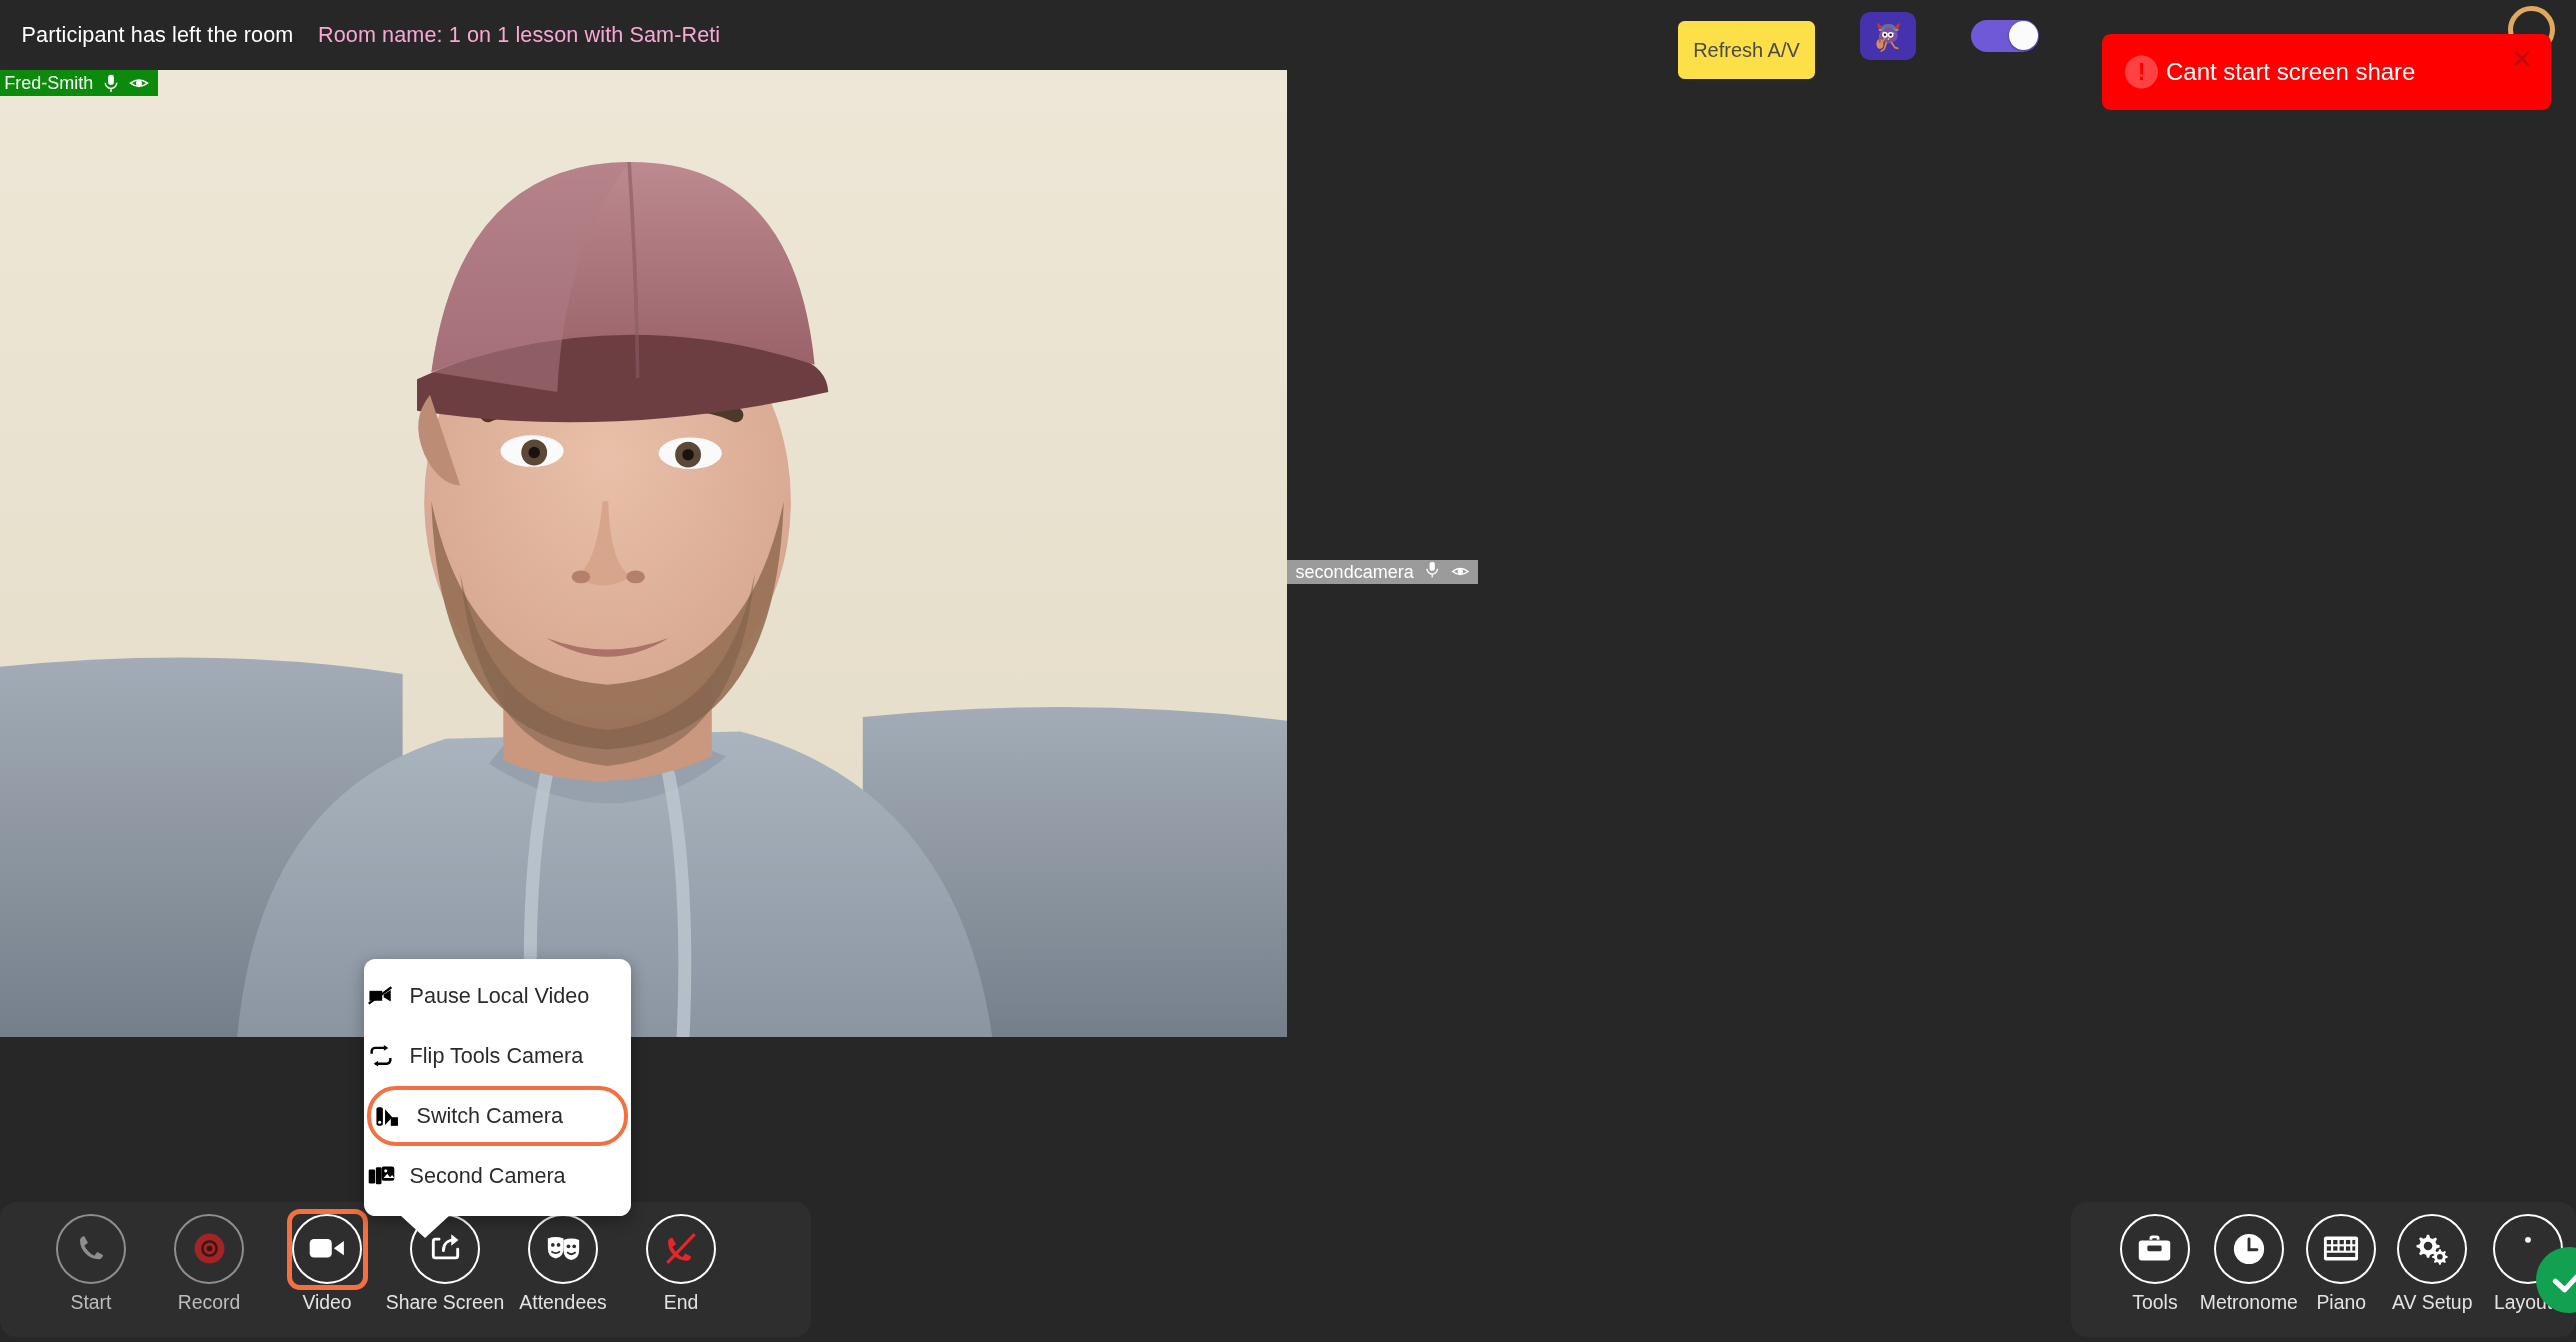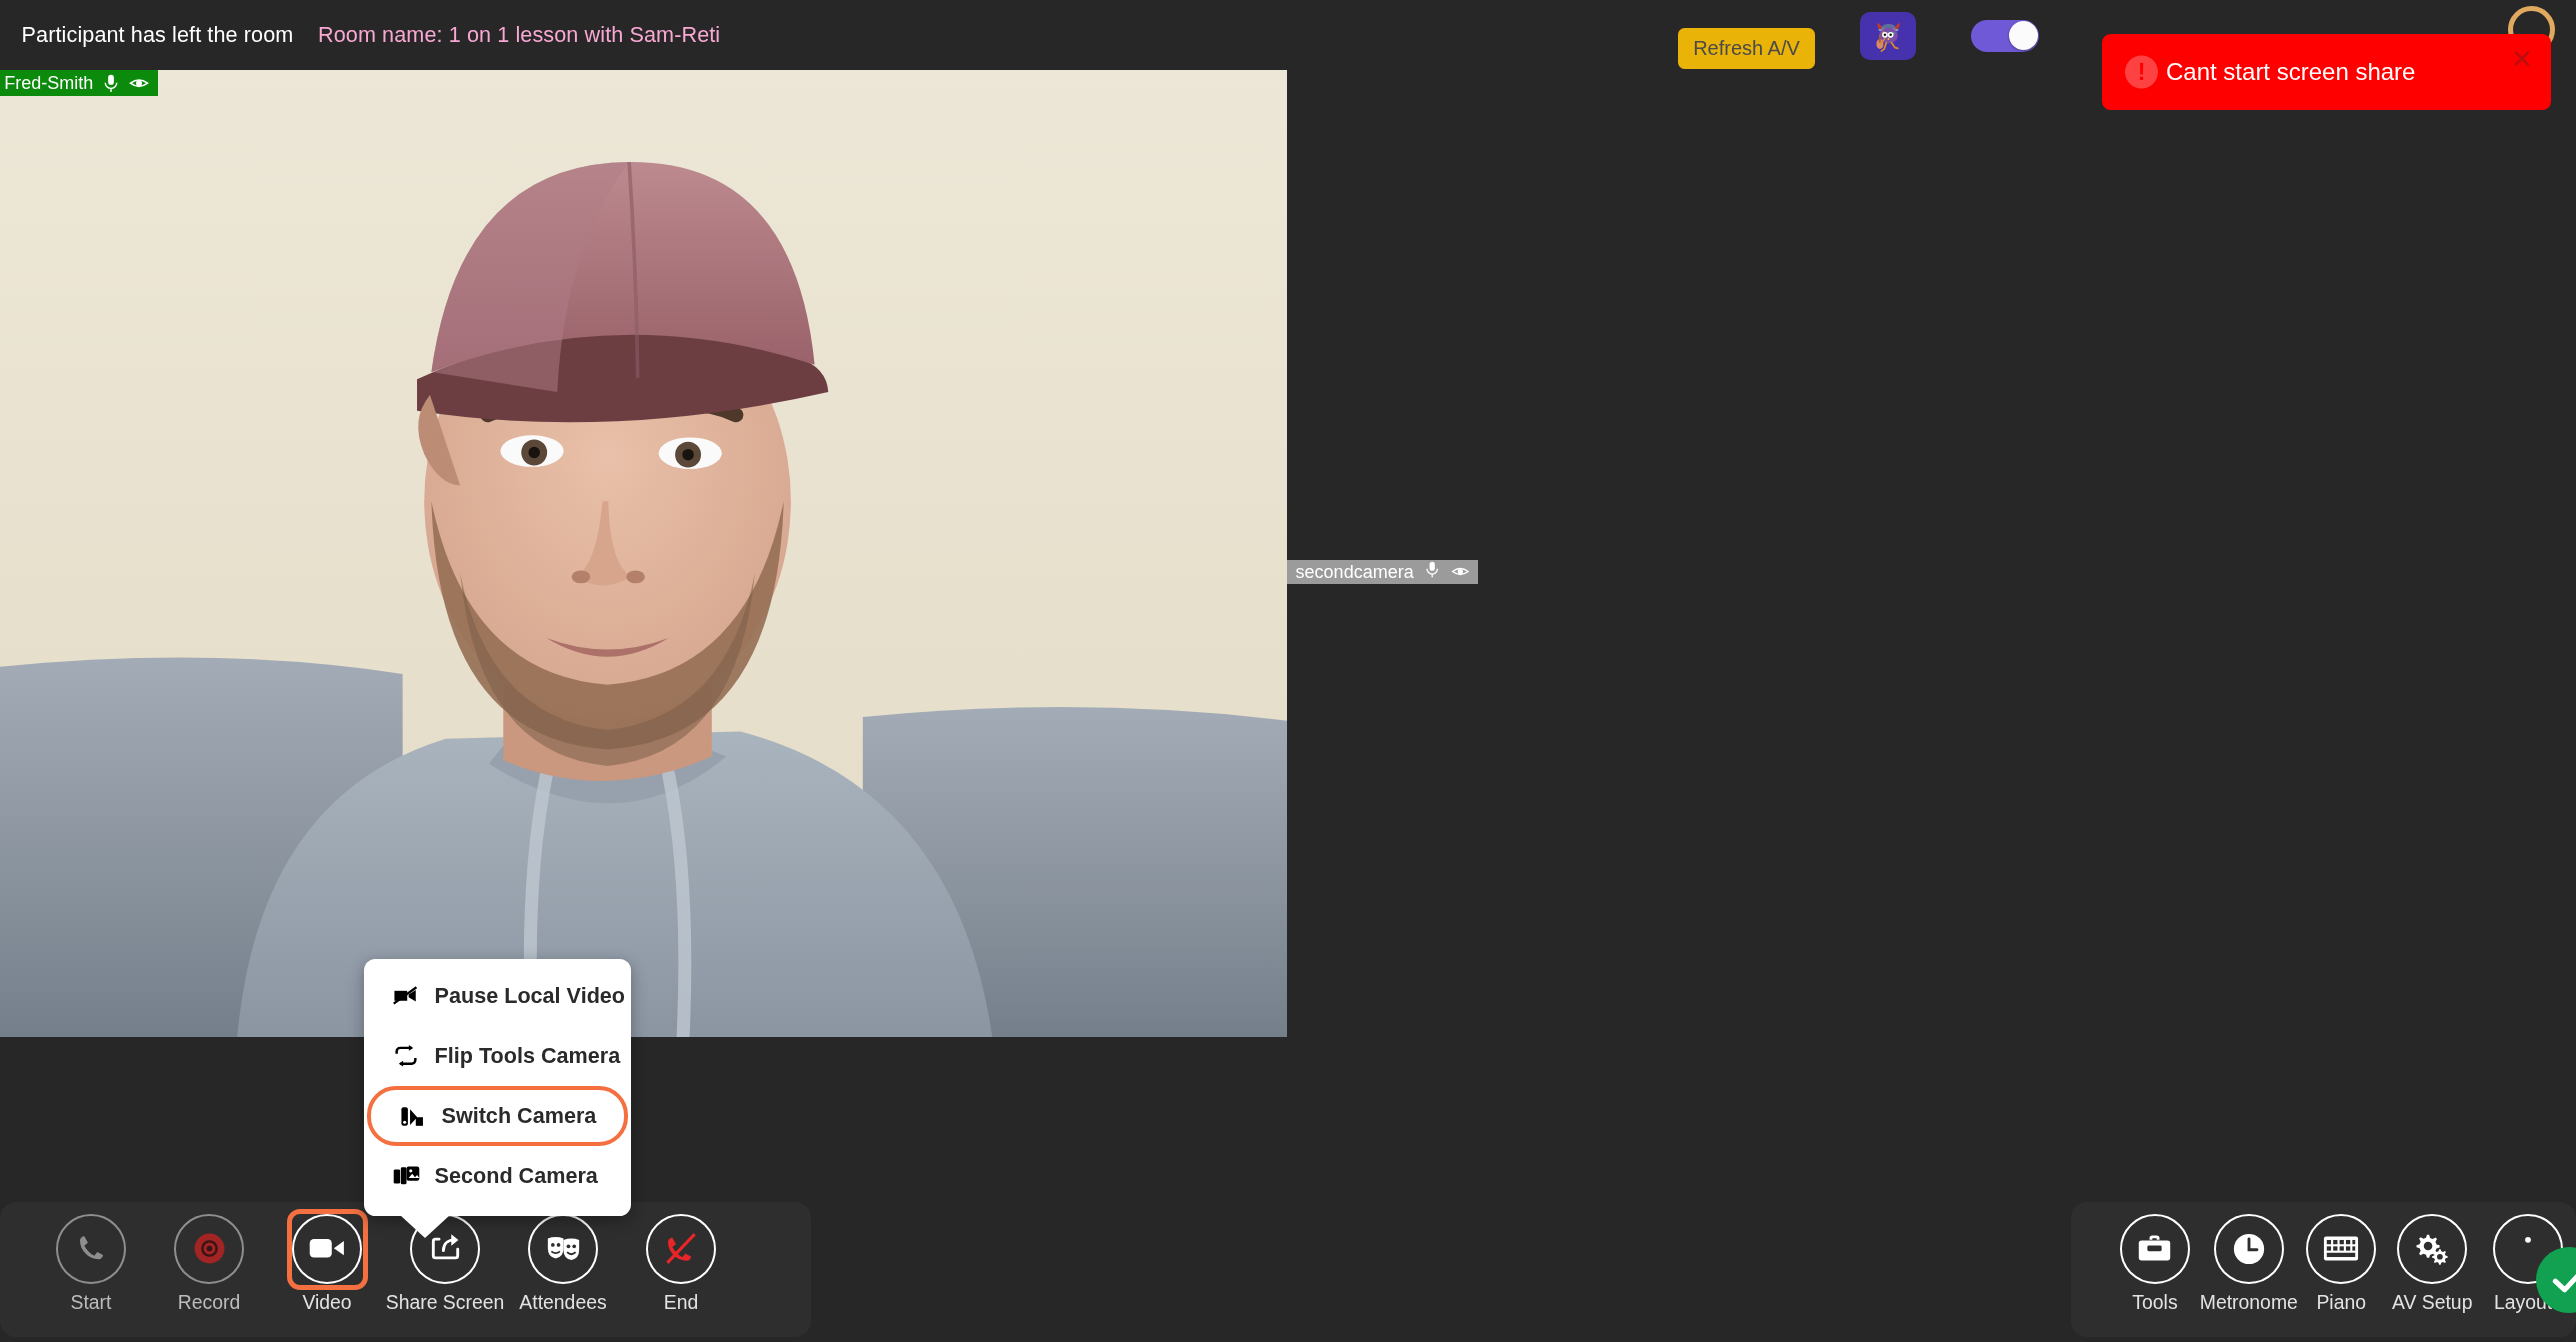--- a/index.html
+++ b/index.html
@@ -18,23 +18,23 @@
   }
   .topbar-status {
     position: absolute; left: 21.6px; top: 21.6px;
     color: #ffffff; font-size: 21.6px; letter-spacing: 0.1px; white-space: nowrap;
   }
   .topbar-roomname {
     position: absolute; left: 318px; top: 21.6px;
     color: #f9a8d4; font-size: 21.6px; letter-spacing: 0.1px; white-space: nowrap;
   }
   .refresh-av {
-    position: absolute; left: 1678px; top: 28px;
-    width: 137px; height: 41px;
-    background: #eab308; border: none; border-radius: 6.5px;
+    position: absolute; left: 1678px; top: 21px;
+    width: 137px; height: 58px;
+    background: #fde047; border: none; border-radius: 6.5px;
     color: #4a4a4a; font-size: 20px; font-family: "Liberation Sans", sans-serif;
     cursor: pointer; display: flex; align-items: center; justify-content: center;
   }
   .avatar-btn {
     position: absolute; left: 1860px; top: 11.5px;
     width: 56px; height: 48px; border-radius: 10px;
     background: #4632ac; cursor: pointer;
     display: flex; align-items: center; justify-content: center;
   }
   .mascot { display:block; }
@@ -118,21 +118,21 @@
 
   
   .ctx-menu {
     position: absolute; left: 364px; top: 959px;
     width: 267px; background: #ffffff;
     border-radius: 11.5px; box-shadow: 0 4.3px 16px rgba(0,0,0,.32);
     z-index: 40; padding: 7.2px 0 10px 0;
   }
   .ctx-item {
     position: relative; height: 60px; display: flex; align-items: center;
-    padding: 0 29px; cursor: pointer; font-weight: bold;
+    padding: 0 4px; cursor: pointer;
   }
   .ctx-item .ctx-ico {
     width: 33px; display: flex; align-items: center; justify-content: flex-start;
     color: #000; flex: 0 0 33px;
   }
   .ctx-item .ctx-label {
     font-size: 21.6px; color: #2a2a2a; margin-left: 8.6px; white-space: nowrap;
   }
   .ctx-item.highlighted {
     border: 4.3px solid #f47040; border-radius: 29px;

